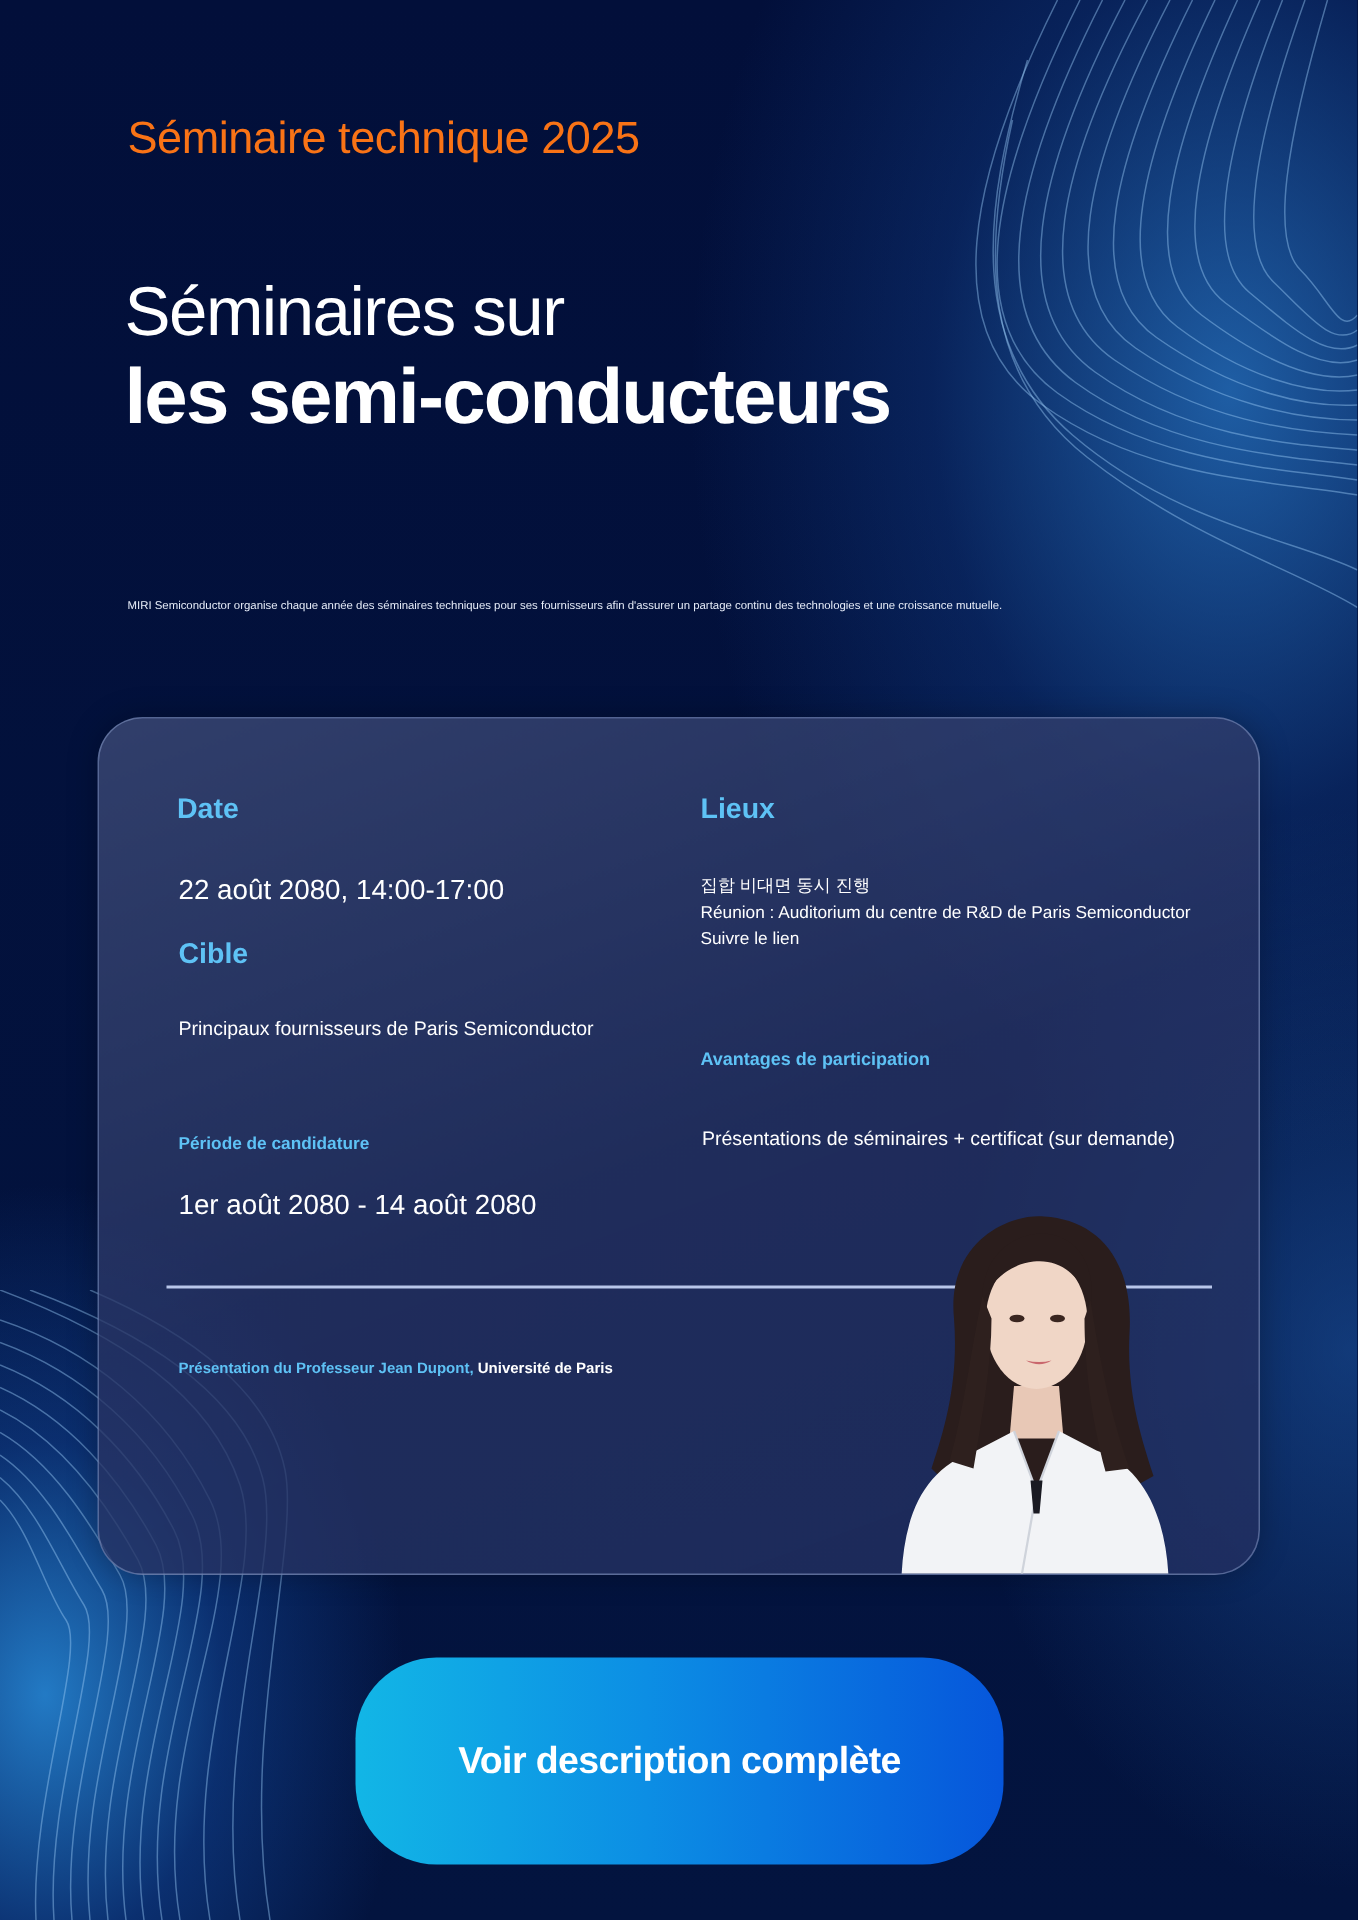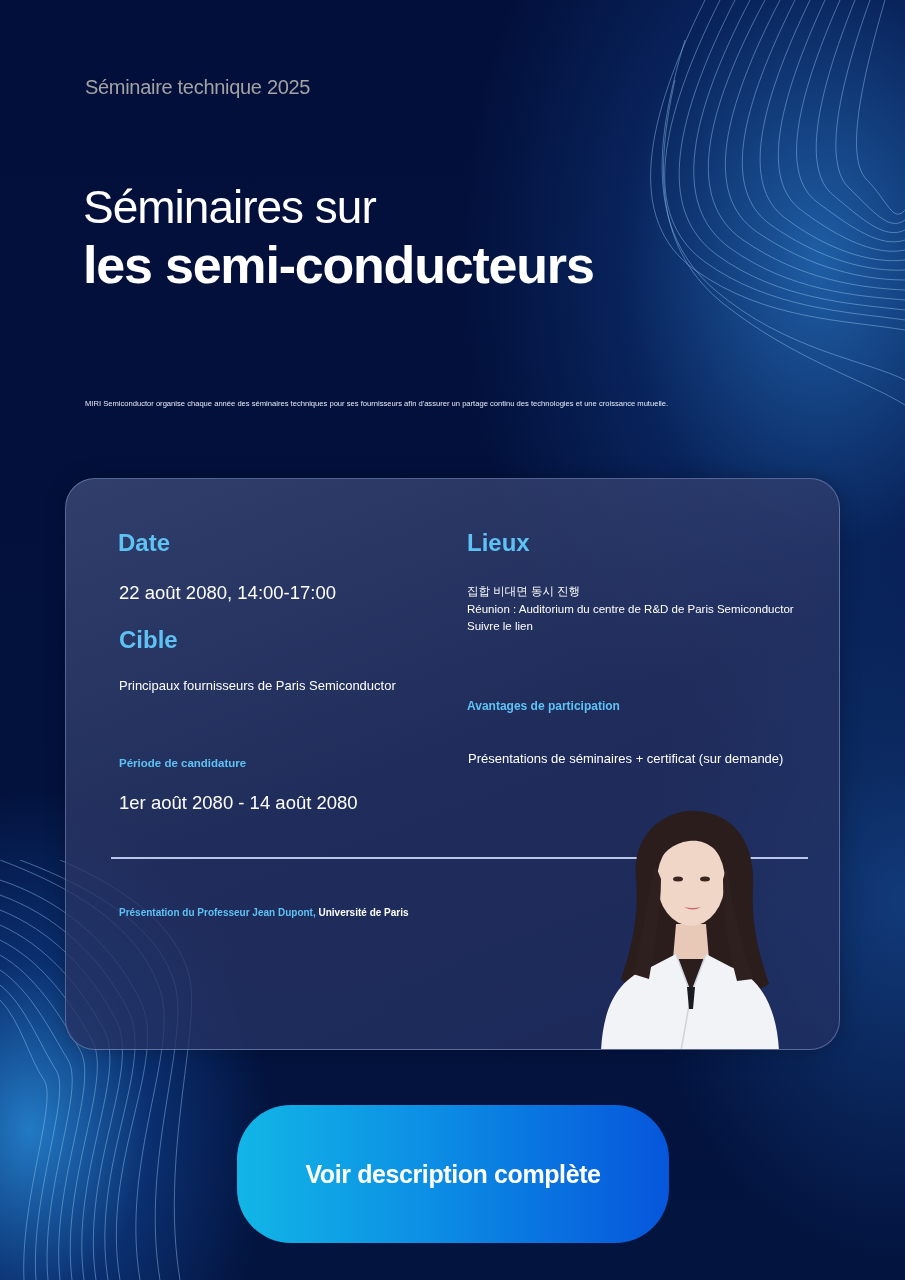--- a/index.html
+++ b/index.html
@@ -17,21 +17,21 @@
         radial-gradient(ellipse 260px 360px at 900px 900px, rgba(30,90,170,0.55), rgba(2,16,58,0) 100%),
         radial-gradient(ellipse 240px 340px at 30px 1130px, rgba(40,140,220,0.85), rgba(20,80,170,0.45) 50%, rgba(2,16,58,0) 100%),
         linear-gradient(180deg, #020f3a 0%, #03143f 100%);
     }
     .waves { position: absolute; pointer-events: none; }
     .waves.tr { right: 0; top: 0; width: 320px; height: 420px; }
     .waves.bl { left: 0; top: 860px; width: 260px; height: 420px; }
 
     .eyebrow {
       position: absolute; left: 85px; top: 76px;
-      font-size: 20px; color: #a3a3a3; letter-spacing: -0.3px;
+      font-size: 30px; color: #f97316; letter-spacing: -0.3px;
     }
     .title-light {
       position: absolute; left: 83px; top: 180px;
       font-size: 46px; font-weight: 400; color: #fff; letter-spacing: -1px;
     }
     .title-bold {
       position: absolute; left: 83px; top: 235px;
       font-size: 52px; font-weight: 700; color: #fff; letter-spacing: -1.2px;
     }
     .intro {
@@ -41,21 +41,21 @@
 
     .card {
       position: absolute; left: 65px; top: 478px; width: 775px; height: 572px;
       border-radius: 30px;
       background: linear-gradient(160deg, rgba(62,76,120,0.78) 0%, rgba(40,52,100,0.78) 50%, rgba(34,48,98,0.8) 100%);
       border: 1.5px solid rgba(150,170,215,0.45);
       box-shadow: 0 0 20px rgba(0,0,0,0.25);
       overflow: hidden;
     }
     .lbl { position: absolute; color: #5ec2f5; font-weight: 700; }
-    .lbl.big { font-size: 24px; text-align: right; }
+    .lbl.big { font-size: 19px; text-align: right; }
     .lbl.small { font-size: 11.5px; }
     .val { position: absolute; color: #fff; white-space: nowrap; }
     .val.lg { font-size: 18.5px; }
     .val.md { font-size: 13px; }
     .val.sm { font-size: 11.5px; line-height: 17.5px; }
 
     .divider {
       position: absolute; left: 45px; top: 378px; width: 697px; height: 2px;
       background: #b8c6ea;
     }

